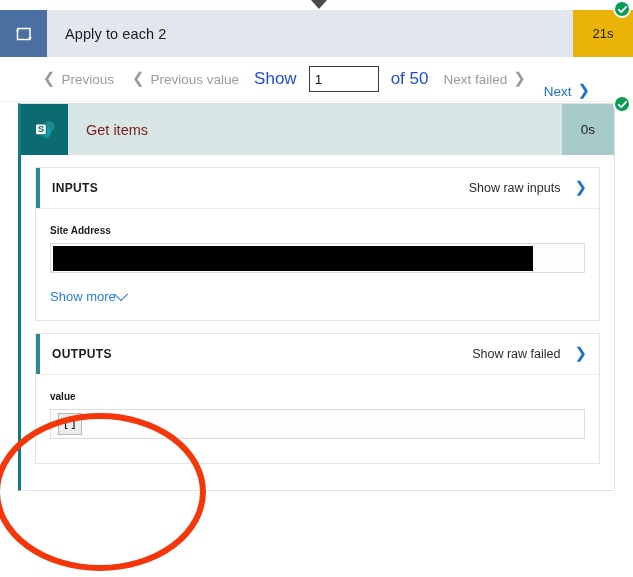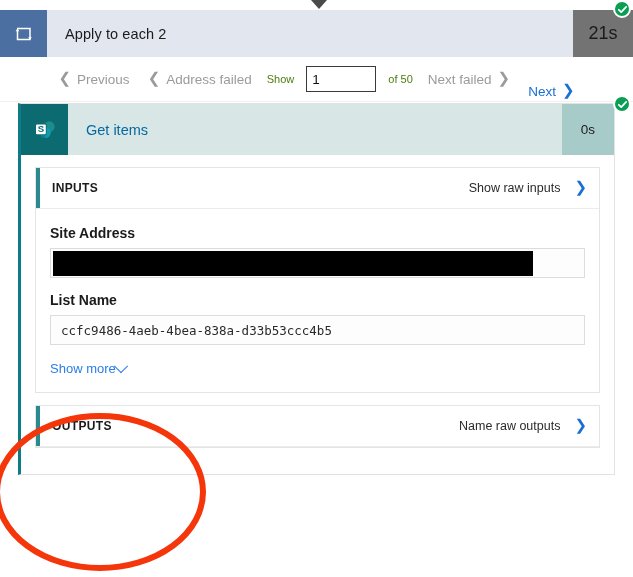--- a/index.html
+++ b/index.html
@@ -58,25 +58,25 @@
   .foreach-title {
     flex: 1 1 auto;
     padding-left: 18px;
     font-size: 14.5px;
     color: #1b1b1b;
     letter-spacing: 0.1px;
   }
   .foreach-duration {
     width: 60px;
     height: 47px;
-    background: #737373;
-    display: flex;
-    align-items: center;
-    justify-content: center;
-    font-size: 18px;
+    background: #eab308;
+    display: flex;
+    align-items: center;
+    justify-content: center;
+    font-size: 13px;
     color: #1b1b1b;
     flex: 0 0 auto;
   }
   .status-badge {
     position: absolute;
     width: 18px; height: 18px;
     border-radius: 50%;
     background: #0a9e54;
     border: 2px solid #ffffff;
     box-sizing: border-box;
@@ -103,21 +103,21 @@
   .pg-btn {
     display: inline-flex;
     align-items: center;
     gap: 6px;
     font-size: 13.5px;
     padding: 0 9px;
     white-space: nowrap;
   }
   .pg-disabled { color: #9b9b9b; }
   .pg-link { color: #1a6fd4; margin-top: 25px; }
-  .pg-static { color: #4d7c0f; font-size: 11px; padding: 0 6px; white-space: nowrap; }
+  .pg-static { color: #1d4ed8; font-size: 17px; padding: 0 6px; white-space: nowrap; }
   .chev {
     font-family: "DejaVu Sans", sans-serif;
     font-size: 15px;
     font-weight: 700;
     line-height: 1;
     position: relative;
     top: -1px;
   }
   .pg-input {
     width: 70px;
@@ -156,21 +156,21 @@
     background: #0c6b70;
     display: flex;
     align-items: center;
     justify-content: center;
     flex: 0 0 auto;
   }
   .action-title {
     flex: 1 1 auto;
     padding-left: 18px;
     font-size: 14.5px;
-    color: #0369a1;
+    color: #7f1d1d;
   }
   .action-duration {
     width: 52px;
     height: 51px;
     background: #a6cbc9;
     display: flex;
     align-items: center;
     justify-content: center;
     font-size: 13.5px;
     color: #1b1b1b;
@@ -218,21 +218,21 @@
     font-size: 12.5px;
     color: #2b2b2b;
     white-space: nowrap;
   }
   .raw-link .chev { color: #1a6fd4; font-size: 15px; }
 
   .section-body { padding: 16px 14px 10px 14px; }
 
   .field { margin-bottom: 14px; }
   .field-label {
-    font-size: 14px;
+    font-size: 10px;
     font-weight: 700;
     color: #1b1b1b;
     margin-bottom: 7px;
   }
   .field-box {
     position: relative;
     border: 1px solid #dcdcdc;
     background: #fdfdfd;
     height: 30px;
     box-sizing: border-box;
@@ -315,21 +315,21 @@
     </svg>
   </div>
 
   <div class="pager">
     <span class="pg-btn pg-disabled">
       <span class="chev">❮</span>
       <span>Previous</span>
     </span>
     <span class="pg-btn pg-disabled">
       <span class="chev">❮</span>
-      <span>Address failed</span>
+      <span>Previous value</span>
     </span>
     <span class="pg-static">Show</span>
     <input class="pg-input" type="text" value="1" style="">
     <span class="pg-static">of 50</span>
     <span class="pg-btn pg-disabled">
       <span>Next failed</span>
       <span class="chev">❯</span>
     </span>
     <span class="pg-btn pg-link">
       <span>Next</span>
@@ -367,42 +367,44 @@
         <div class="section-body">
 
           <div class="field">
             <div class="field-label">Site Address</div>
             <div class="field-box">
               <span></span>
               <span class="redaction"></span>
             </div>
           </div>
 
-          <div class="field">
-            <div class="field-label">List Name</div>
-            <div class="field-box">
-              <span>ccfc9486-4aeb-4bea-838a-d33b53ccc4b5</span>
-            </div>
-          </div>
 
           <span class="show-more">
             <span>Show more</span>
             <span class="chev-down"></span>
           </span>
         </div>
       </div>
 
       <div class="section">
         <div class="section-head">
           <div class="section-accent"></div>
           <div class="section-title">OUTPUTS</div>
           <span class="raw-link">
-            <span>Name raw outputs</span>
+            <span>Show raw failed</span>
             <span class="chev">❯</span>
           </span>
+        </div>
+        <div class="section-body">
+          <div class="field">
+            <div class="field-label">value</div>
+            <div class="field-box">
+              <span class="chip">[]</span>
+            </div>
+          </div>
         </div>
       </div>
 
     </div>
   </div>
 
   <div class="status-badge" id="badge-getitems">
     <svg width="11" height="11" viewBox="0 0 12 12">
       <path d="M2,6.3 L4.6,8.9 L10,3.2" fill="none" stroke="#ffffff" stroke-width="1.9" stroke-linecap="round" stroke-linejoin="round"></path>
     </svg>

